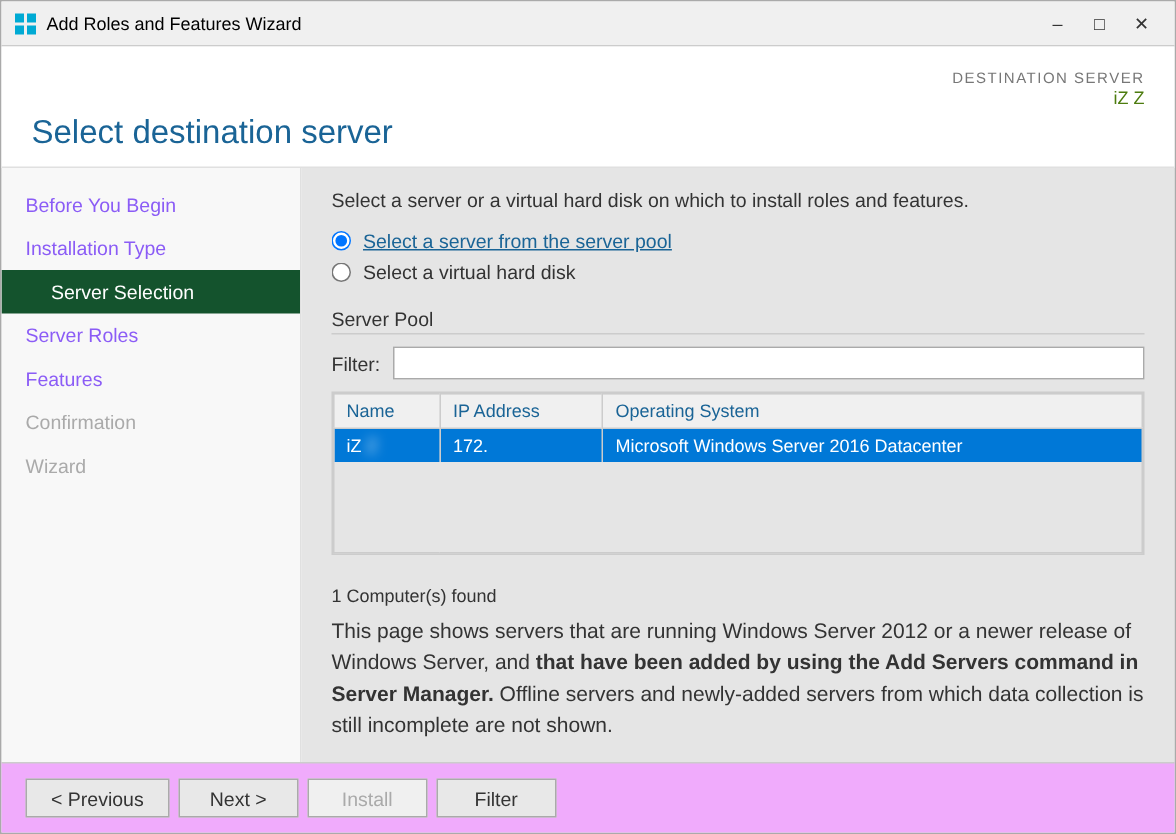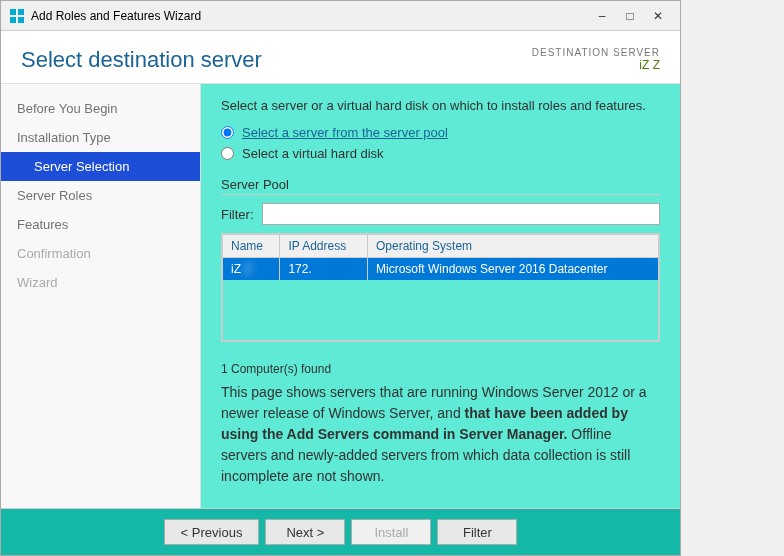--- a/index.html
+++ b/index.html
@@ -1,44 +1,44 @@
 <!DOCTYPE html>
 <html><head>
   <meta charset="utf-8">
   <style>
     * { box-sizing: border-box; margin: 0; padding: 0; }
     body { font-family: 'Segoe UI', Tahoma, sans-serif; font-size: 13px; background: #f0f0f0; width: 784px; height: 556px; overflow: hidden; }
 
-    .window { width: 681px; height: 556px; background: #fff; border: 1px solid #aaa; display: flex; flex-direction: column; }
+    .window { width: 784px; height: 556px; background: #fff; border: 1px solid #aaa; display: flex; flex-direction: column; }
 
     
     .titlebar { background: #f0f0f0; border-bottom: 1px solid #ccc; height: 30px; display: flex; align-items: center; padding: 0 8px; user-select: none; }
     .titlebar-icon { width: 16px; height: 16px; margin-right: 6px; }
     .titlebar-title { flex: 1; font-size: 12px; color: #000; }
     .titlebar-controls { display: flex; gap: 0; }
     .titlebar-btn { width: 28px; height: 28px; border: none; background: transparent; cursor: pointer; font-size: 12px; display: flex; align-items: center; justify-content: center; color: #333; }
 
     
     .header { background: #fff; padding: 16px 20px 10px 20px; display: flex; justify-content: space-between; align-items: flex-start; border-bottom: 1px solid #e0e0e0; }
-    .header-title { font-size: 22px; font-weight: 300; color: #1a6496; }
+    .header-title { font-size: 22px; font-weight: 300; color: #1a6496; margin-top: 28px; }
     .dest-server { text-align: right; font-size: 11px; color: #555; }
     .dest-server-label { font-size: 10px; letter-spacing: 1px; color: #777; text-transform: uppercase; }
     .dest-server-name { color: #4d7c0f; font-size: 12px; }
 
     
     .body { display: flex; flex: 1; overflow: hidden; }
 
     
     .sidebar { width: 200px; background: #f8f8f8; border-right: 1px solid #e0e0e0; padding: 10px 0; }
-    .sidebar-item { padding: 7px 16px; font-size: 13px; color: #737373; cursor: pointer; }
-    .sidebar-item.active { background: #1d4ed8; color: #fff; padding-left: 33px; }
+    .sidebar-item { padding: 7px 16px; font-size: 13px; color: #8b5cf6; cursor: pointer; }
+    .sidebar-item.active { background: #14532d; color: #fff; padding-left: 33px; }
     .sidebar-item.disabled { color: #aaa; cursor: default; }
 
     
-    .main { flex: 1; padding: 14px 20px; overflow-y: auto; background: #5eead4; }
+    .main { flex: 1; padding: 14px 20px; overflow-y: auto; background: #e5e5e5; }
     .main-instruction { font-size: 13px; color: #333; margin-bottom: 12px; }
 
     
     .radio-group { margin-bottom: 16px; }
     .radio-option { display: flex; align-items: center; margin-bottom: 6px; }
     .radio-option input[type=radio] { margin-right: 8px; cursor: pointer; }
     .radio-option label { font-size: 13px; color: #1a6496; text-decoration: underline; cursor: pointer; }
     .radio-option.no-underline label { color: #333; text-decoration: none; }
 
     
@@ -63,21 +63,21 @@
 
     
     .table-wrapper { border: 1px solid #ccc; margin-bottom: 20px; }
 
     .pool-count { font-size: 12px; color: #333; margin-bottom: 6px; }
 
     .info-text { font-size: 14px; color: #333; line-height: 1.5; }
     .info-text strong { font-weight: 600; }
 
     
-    .footer { background: #14b8a6; border-top: 1px solid #ccc; padding: 10px 16px; display: flex; justify-content: center; align-items: center; gap: 6px; }
+    .footer { background: #f0abfc; border-top: 1px solid #ccc; padding: 10px 16px; display: flex; justify-content: flex-start; align-items: center; gap: 6px; }
     .footer-btn { height: 26px; min-width: 80px; border: 1px solid #aaa; background: #e8e8e8; font-size: 13px; cursor: pointer; padding: 0 16px; color: #333; }
     .footer-btn:disabled { color: #aaa; cursor: default; background: #f0f0f0; }
     .footer-btn.primary { background: #e8e8e8; }
   </style>
 </head>
 <body>
 
 <div class="window">
 
   <div class="titlebar">

